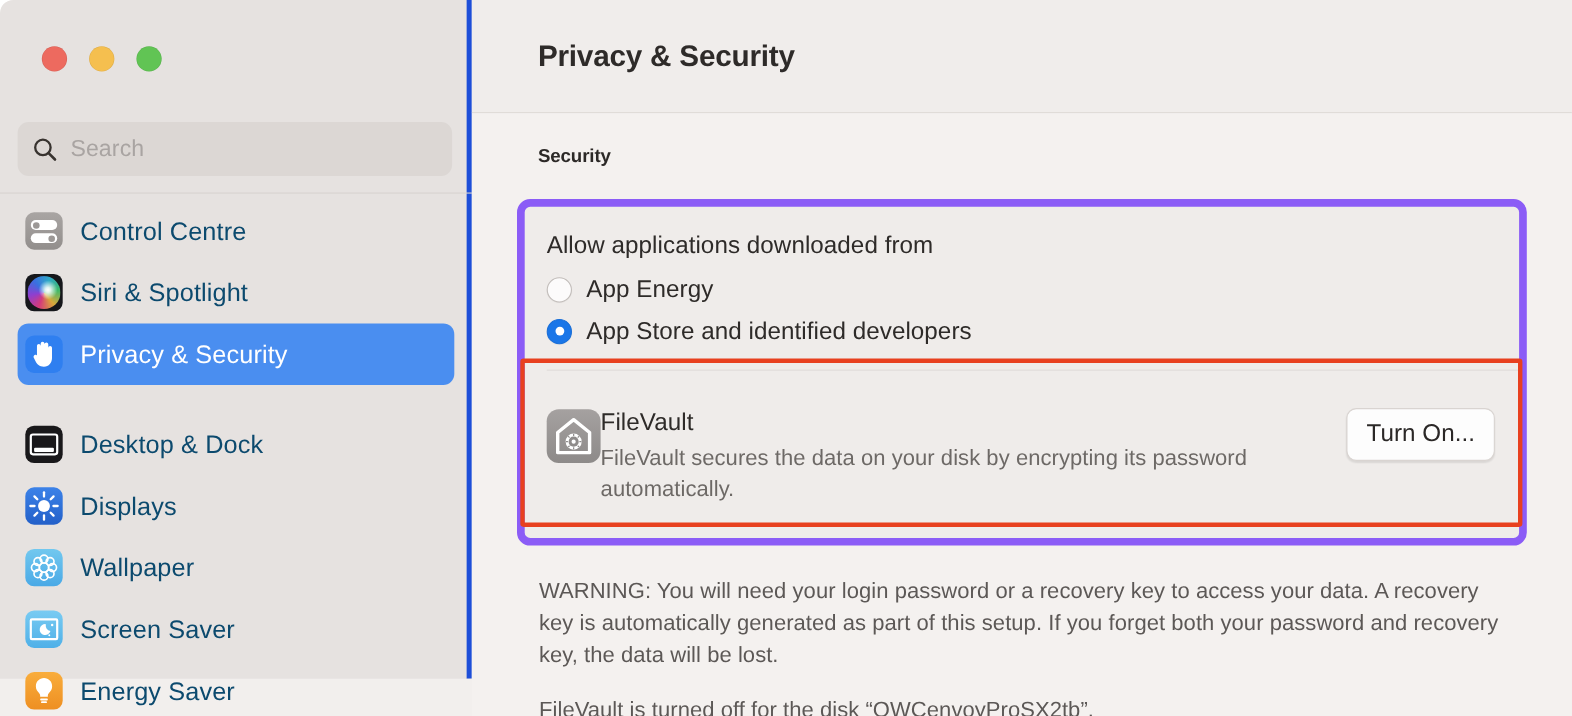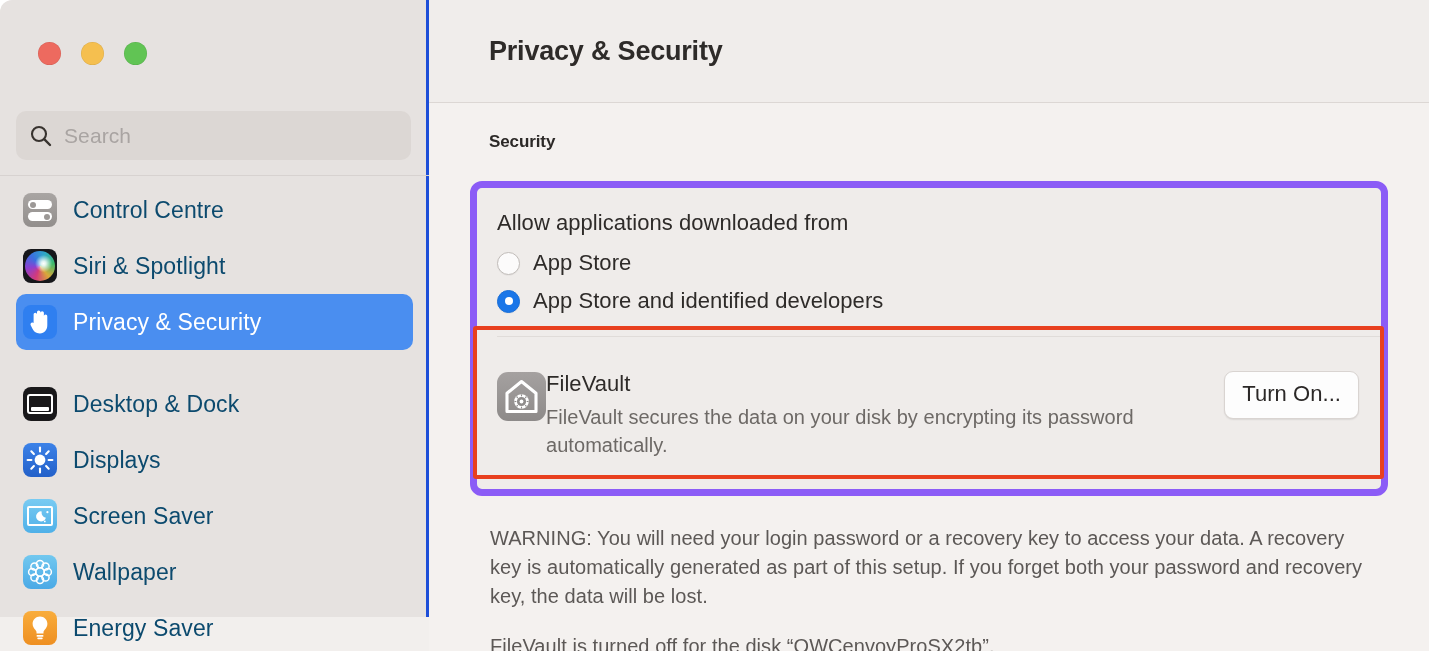--- a/index.html
+++ b/index.html
@@ -23,21 +23,21 @@
     overflow: hidden;
   }
 
   
   #sidebar {
     position: relative;
     width: 429px;
     height: 617px;
     background: #e6e2e0;
     border-top-left-radius: 12px;
-    border-right: 3px solid #1d4ed8;
+    border-right: 5px solid #1d4ed8;
     flex: 0 0 429px;
   }
 
   #traffic-lights {
     position: absolute;
     top: 42px;
     left: 38px;
     display: flex;
     gap: 20px;
   }
@@ -438,51 +438,51 @@
               <line x1="23.1" y1="23.1" x2="25.7" y2="25.7"></line>
               <line x1="8.3" y1="25.7" x2="10.9" y2="23.1"></line>
               <line x1="23.1" y1="10.9" x2="25.7" y2="8.3"></line>
             </g>
           </svg>
         </span>
         <span class="label">Displays</span>
       </div>
 
       <div class="side-item">
-        <span class="app-icon ic-screensaver">
-          <span class="frame"></span>
-          <svg viewBox="0 0 34 34" width="34" height="34" style="position:absolute;left:0;top:0;">
-            <path d="M18.6 12.4a5 5 0 1 0 4.3 6.3 6 6 0 0 1-4.3-6.3z" fill="#ffffff"></path>
-            <circle cx="24.4" cy="13.2" r="1.1" fill="#ffffff"></circle>
-            <circle cx="21.8" cy="22.4" r="0.9" fill="#ffffff"></circle>
-          </svg>
-        </span>
-        <span class="label">Screen Saver</span>
-      </div>
-
-      <div class="side-item">
         <span class="app-icon ic-wallpaper">
           <svg viewBox="0 0 34 34" width="34" height="34">
             <g fill="none" stroke="#ffffff" stroke-width="1.5">
               <circle cx="17" cy="17" r="4.2"></circle>
               <circle cx="17" cy="9.2" r="3.6"></circle>
               <circle cx="17" cy="24.8" r="3.6"></circle>
               <circle cx="9.2" cy="17" r="3.6"></circle>
               <circle cx="24.8" cy="17" r="3.6"></circle>
               <circle cx="11.5" cy="11.5" r="3.6"></circle>
               <circle cx="22.5" cy="22.5" r="3.6"></circle>
               <circle cx="11.5" cy="22.5" r="3.6"></circle>
               <circle cx="22.5" cy="11.5" r="3.6"></circle>
             </g>
           </svg>
         </span>
         <span class="label">Wallpaper</span>
       </div>
 
       <div class="side-item">
+        <span class="app-icon ic-screensaver">
+          <span class="frame"></span>
+          <svg viewBox="0 0 34 34" width="34" height="34" style="position:absolute;left:0;top:0;">
+            <path d="M18.6 12.4a5 5 0 1 0 4.3 6.3 6 6 0 0 1-4.3-6.3z" fill="#ffffff"></path>
+            <circle cx="24.4" cy="13.2" r="1.1" fill="#ffffff"></circle>
+            <circle cx="21.8" cy="22.4" r="0.9" fill="#ffffff"></circle>
+          </svg>
+        </span>
+        <span class="label">Screen Saver</span>
+      </div>
+
+      <div class="side-item">
         <span class="app-icon ic-energy">
           <svg viewBox="0 0 34 34" width="34" height="34">
             <path d="M17 5.4c-4.3 0-7.4 3.3-7.4 7.4 0 2.9 1.5 4.6 2.7 6 .7.9 1.2 1.5 1.2 2.5v1.1h7v-1.1c0-1 .5-1.6 1.2-2.5 1.2-1.4 2.7-3.1 2.7-6 0-4.1-3.1-7.4-7.4-7.4z" fill="#ffffff"></path>
             <rect x="13.5" y="24.1" width="7" height="1.7" rx="0.8" fill="#ffffff"></rect>
             <rect x="14.3" y="26.6" width="5.4" height="1.6" rx="0.8" fill="#ffffff"></rect>
           </svg>
         </span>
         <span class="label">Energy Saver</span>
       </div>
 
@@ -499,21 +499,21 @@
 
       <h2 id="section-heading">Security</h2>
 
       <div id="settings-card">
 
         <div id="allow-group">
           <div id="allow-label">Allow applications downloaded from</div>
 
           <label class="radio-row">
             <span class="radio"></span>
-            <span class="radio-label">App Store</span>
+            <span class="radio-label">App Energy</span>
           </label>
 
           <label class="radio-row">
             <span class="radio checked"></span>
             <span class="radio-label">App Store and identified developers</span>
           </label>
         </div>
 
         <div id="card-divider"></div>
 

